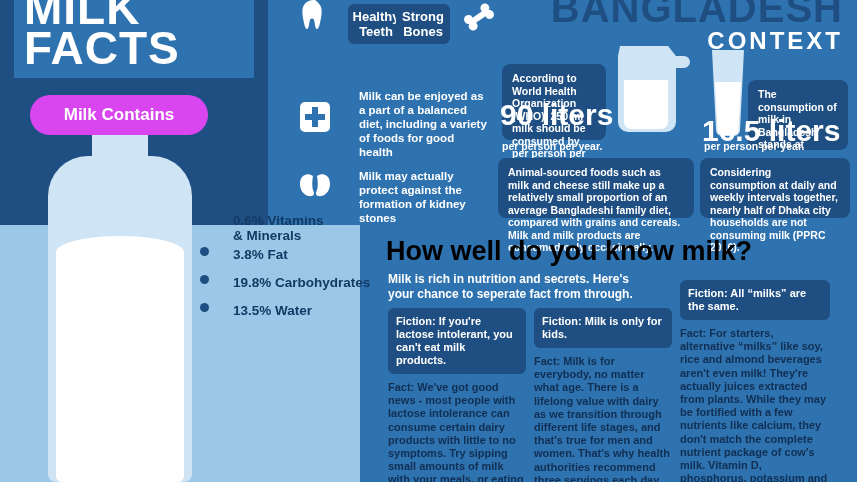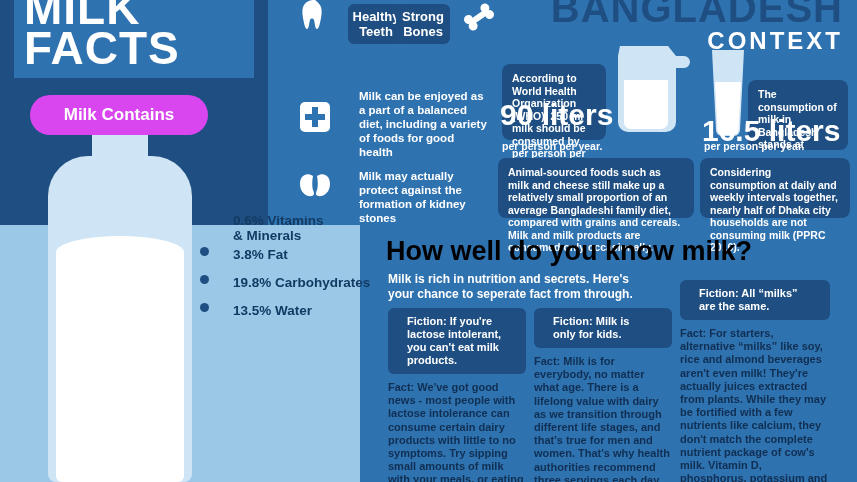--- a/index.html
+++ b/index.html
@@ -127,21 +127,21 @@
   }
   .quiz-sub{
     position:absolute;left:388px;top:272px;width:270px;
     color:#ffffff;font-weight:bold;font-size:12px;line-height:15px;
   }
   .qa-col{
     position:absolute;color:#0f3b66;
   }
   .q-head{
     background:#1f4f82;color:#ffffff;font-weight:bold;font-size:11px;
-    line-height:13px;border-radius:6px;padding:7px 19px;box-sizing:border-box;
+    line-height:13px;border-radius:6px;padding:7px 8px;box-sizing:border-box;
   }
   .q-body{
     color:#102f52;font-weight:bold;font-size:11px;line-height:13.2px;
     margin-top:7px;
   }
 </style>
 </head>
 <body>
 
 <div class="root">

